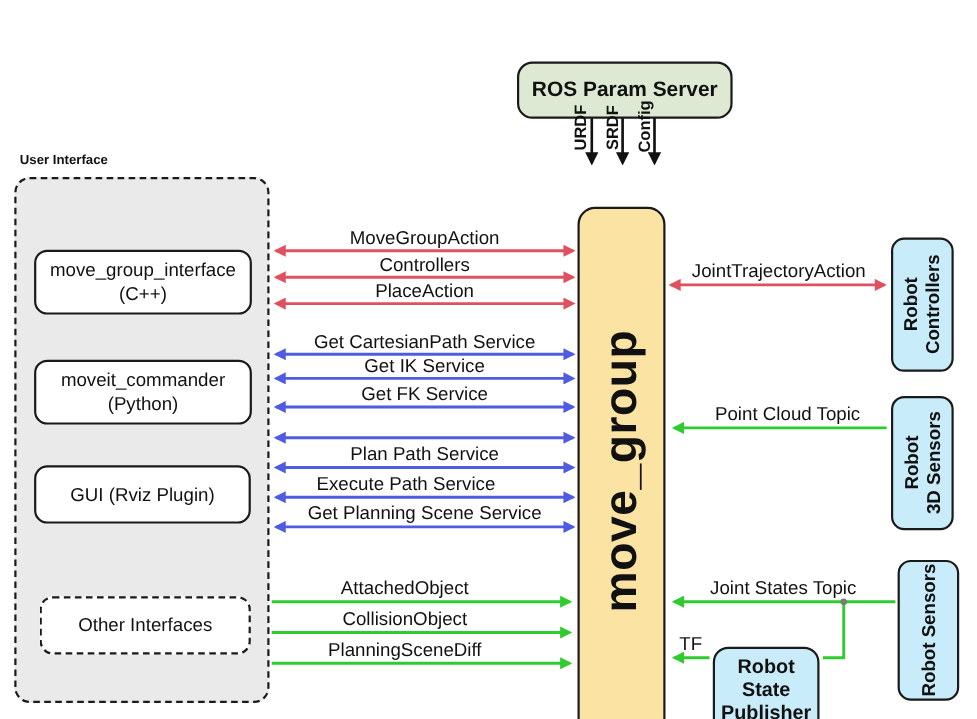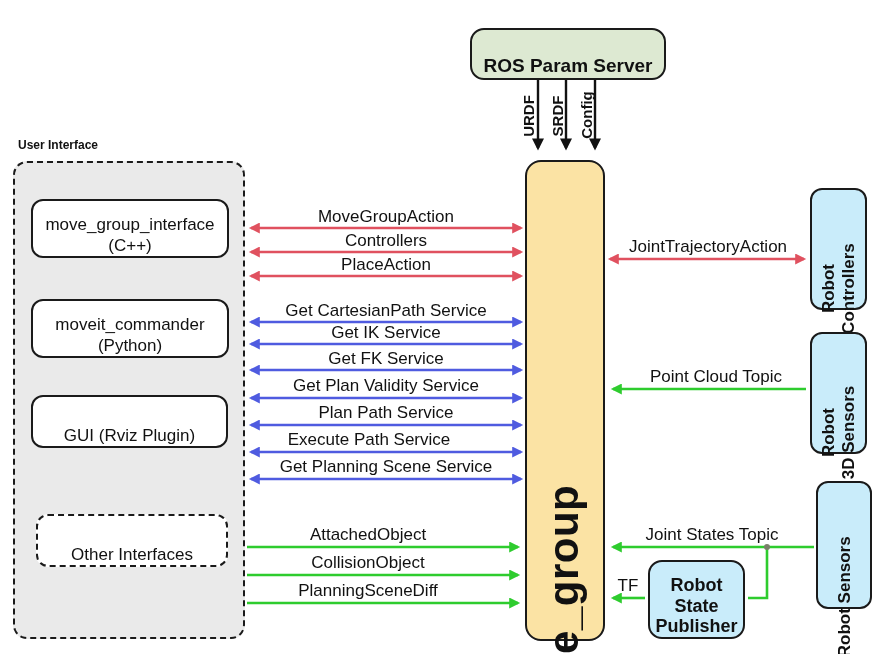--- a/index.html
+++ b/index.html
@@ -11,22 +11,22 @@
   .lbl{
     position:absolute;font-size:17px;line-height:1.1;white-space:nowrap;
     transform:translateX(-50%);color:#111;
   }
   .vparam{
     position:absolute;font-size:15px;font-weight:600;white-space:nowrap;
     transform:translate(-50%,-50%) rotate(-90deg);color:#111;
   }
   .box{
     position:absolute;background:#fff;border:2px solid #1a1a1a;border-radius:12px;
-    display:flex;flex-direction:column;align-items:center;justify-content:flex-end;
-    text-align:center;font-size:17px;line-height:1.25;color:#111;
+    display:flex;flex-direction:column;align-items:center;justify-content:center;
+    text-align:center;font-size:17px;line-height:1.25;color:#111;margin-top:28px;
   }
   .box.dashed{border-style:dashed;}
   .param-server{
     background:#dde9d2;border:2px solid #1a1a1a;border-radius:14px;
     font-size:19px;font-weight:700;
   }
   .ui-container{
     position:absolute;background:#eaeaea;border:2px dashed #1a1a1a;border-radius:14px;
   }
   .ui-title{position:absolute;font-size:12px;font-weight:600;white-space:nowrap;}
@@ -135,21 +135,20 @@
     <div class="rot">move_group</div>
   </div>
 
   <div class="lbl" style="left:386px;top:208px;text-align:center;">MoveGroupAction</div>
   <div class="lbl" style="left:386px;top:232px;">Controllers</div>
   <div class="lbl" style="left:386px;top:256px;">PlaceAction</div>
 
   <div class="lbl" style="left:386px;top:302px;">Get CartesianPath Service</div>
   <div class="lbl" style="left:386px;top:324px;">Get IK Service</div>
   <div class="lbl" style="left:386px;top:350px;">Get FK Service</div>
-  <div class="lbl" style="left:386px;top:377px;">Get Plan Validity Service</div>
   <div class="lbl" style="left:386px;top:404px;">Plan Path Service</div>
   <div class="lbl" style="left:369px;top:431px;text-align:center;">Execute Path Service</div>
   <div class="lbl" style="left:386px;top:458px;">Get Planning Scene Service</div>
 
   <div class="lbl" style="left:368px;top:526px;">AttachedObject</div>
   <div class="lbl" style="left:368px;top:554px;">CollisionObject</div>
   <div class="lbl" style="left:368px;top:582px;">PlanningSceneDiff</div>
 
   <div class="lbl" style="left:708px;top:238px;">JointTrajectoryAction</div>
   <div class="lbl" style="left:712px;top:526px;">Joint States Topic</div>

